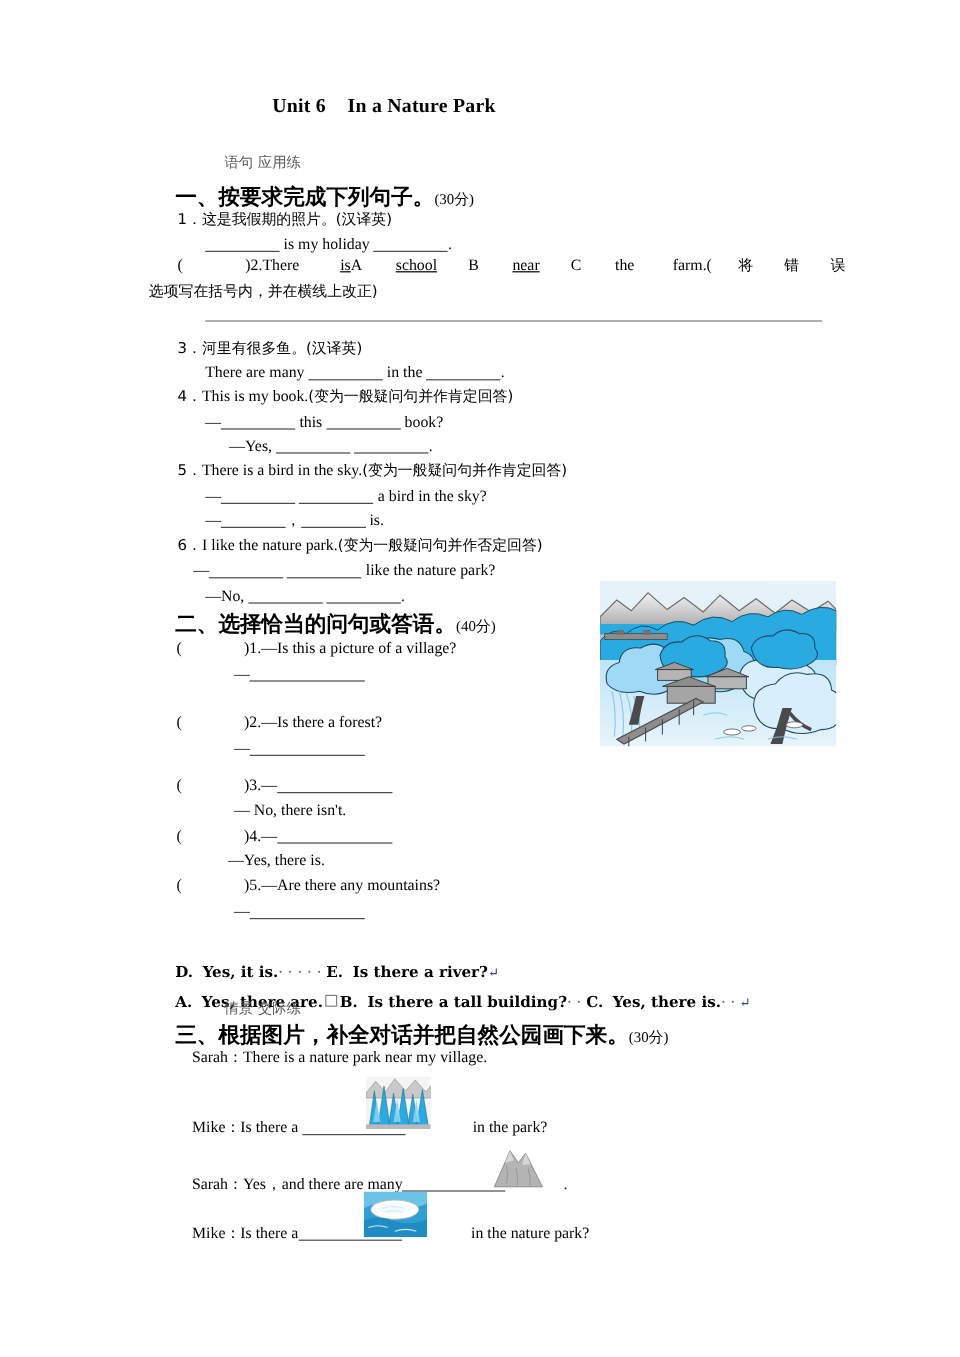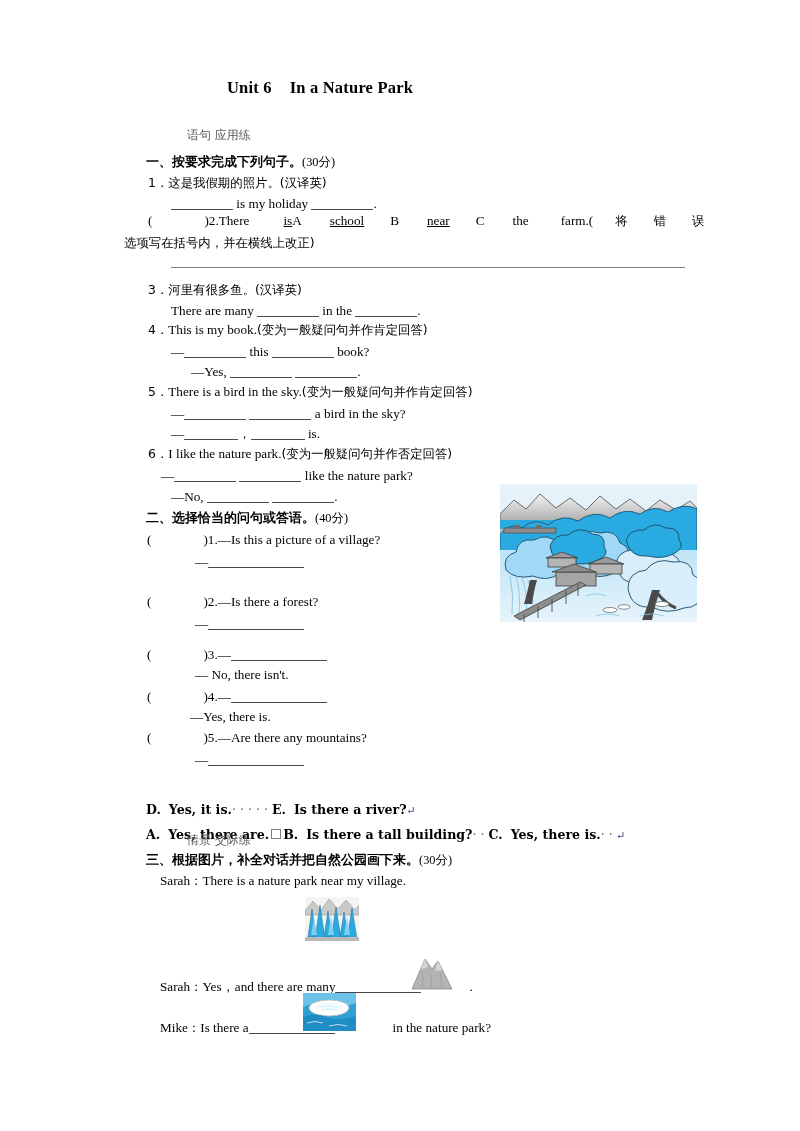--- a/index.html
+++ b/index.html
@@ -54,21 +54,21 @@
   
   .row {
     position: absolute;
     font-size: 13.2px;
     line-height: 1.1;
     white-space: nowrap;
   }
   .bold-cn {
     font-family: "DejaVu Sans", sans-serif;
     font-weight: bold;
-    font-size: 13px;
+    font-size: 18px;
   }
   .cn {
     font-family: "DejaVu Sans", sans-serif;
     font-size: 12.4px;
   }
   .score {
     font-family: "Liberation Serif", serif;
     font-size: 12.4px;
   }
 
@@ -270,20 +270,24 @@
   <div class="cat-label" style="top:832px;">情景 交际练</div>
 
   <div class="row" style="left:146px; top:853px;">
     <span class="bold-cn">三、根据图片，补全对话并把自然公园画下来。</span><span class="score">(30分)</span>
   </div>
 
   <div class="row" style="left:160px; top:874px;">
     <span>Sarah</span><span class="cn">：</span><span>There is a nature park near my village.</span>
   </div>
 
+  <div class="row" style="left:160px; top:932px;">
+    <span>Mike</span><span class="cn">：</span><span>Is there a</span>
+    <span class="blank b-lg"></span><span style="display:inline-block;width:56px;"></span><span>in the park?</span>
+  </div>
 
   <div class="row" style="left:160px; top:979px;">
     <span>Sarah</span><span class="cn">：</span><span>Yes，and there are many</span><span class="blank b-lg"></span><span style="display:inline-block;width:48px;"></span><span>.</span>
   </div>
 
   <div class="row" style="left:160px; top:1020px;">
     <span>Mike</span><span class="cn">：</span><span>Is there a</span><span class="blank b-lg"></span><span style="display:inline-block;width:58px;"></span><span>in the nature park?</span>
   </div>
 
   <div class="img-box main-illu">

